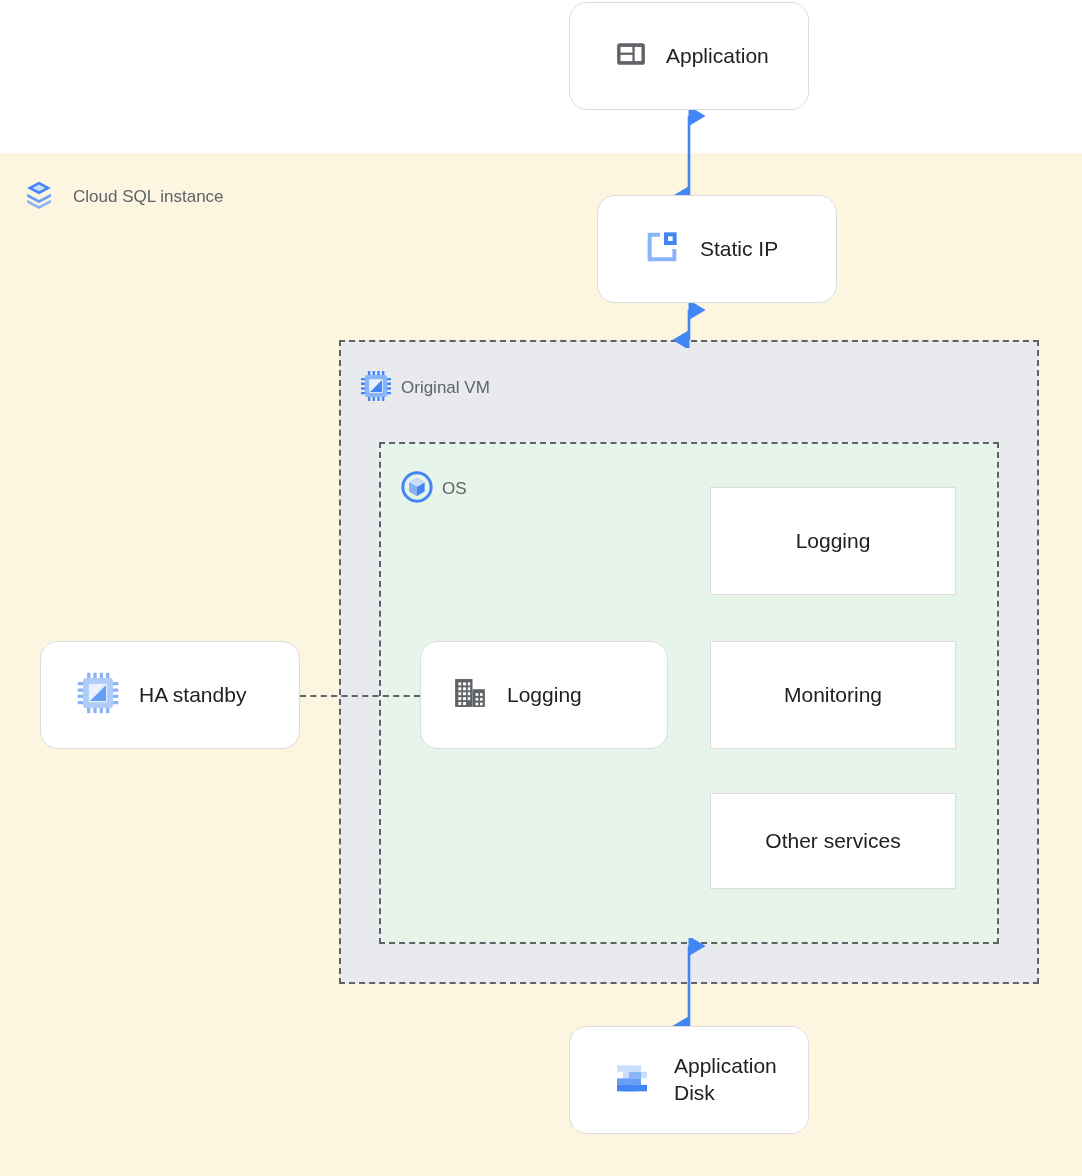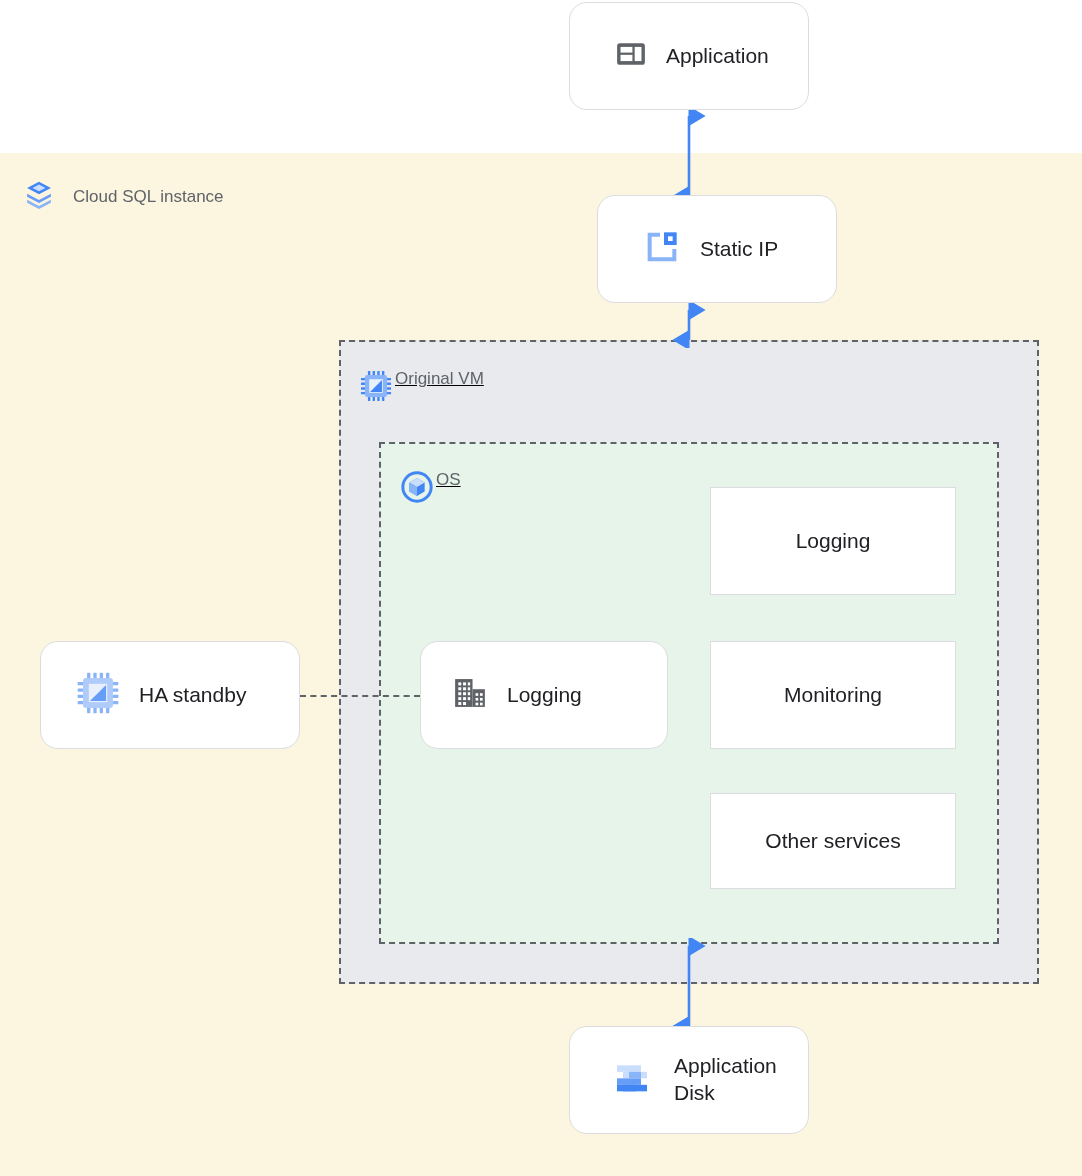--- a/index.html
+++ b/index.html
@@ -58,23 +58,22 @@
     top: 442px;
     width: 620px;
     height: 502px;
     background: #e6f4ea;
     border: 2px dashed #5f6368;
     box-sizing: border-box;
   }
   .container-label {
     position: absolute;
     display: flex;
-    align-items: flex-start;
-    gap: 2px;
-    text-decoration: underline;
+    align-items: center;
+    gap: 8px;
   }
   .container-label-text {
     font-size: 17px;
     color: #5f6368;
     white-space: nowrap;
   }
 
   
   .node {
     position: absolute;

